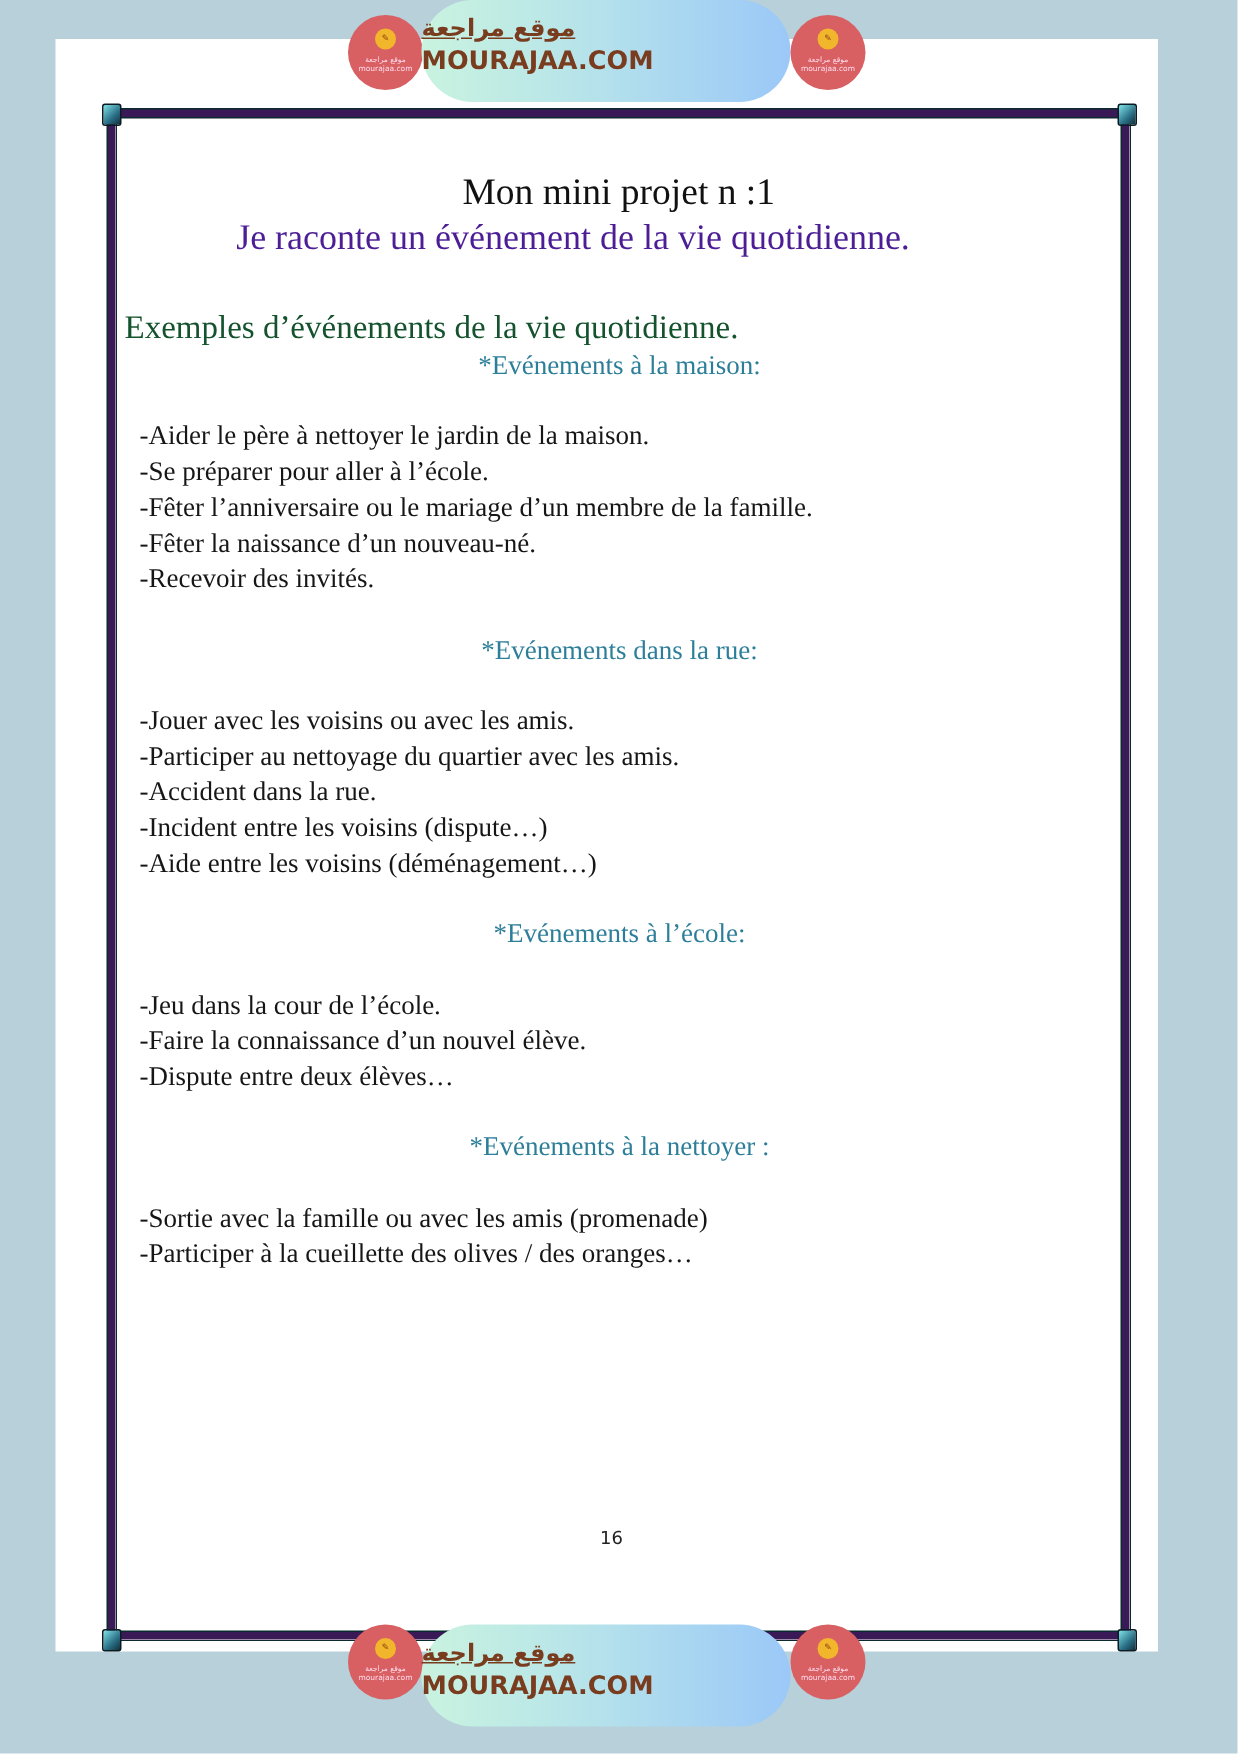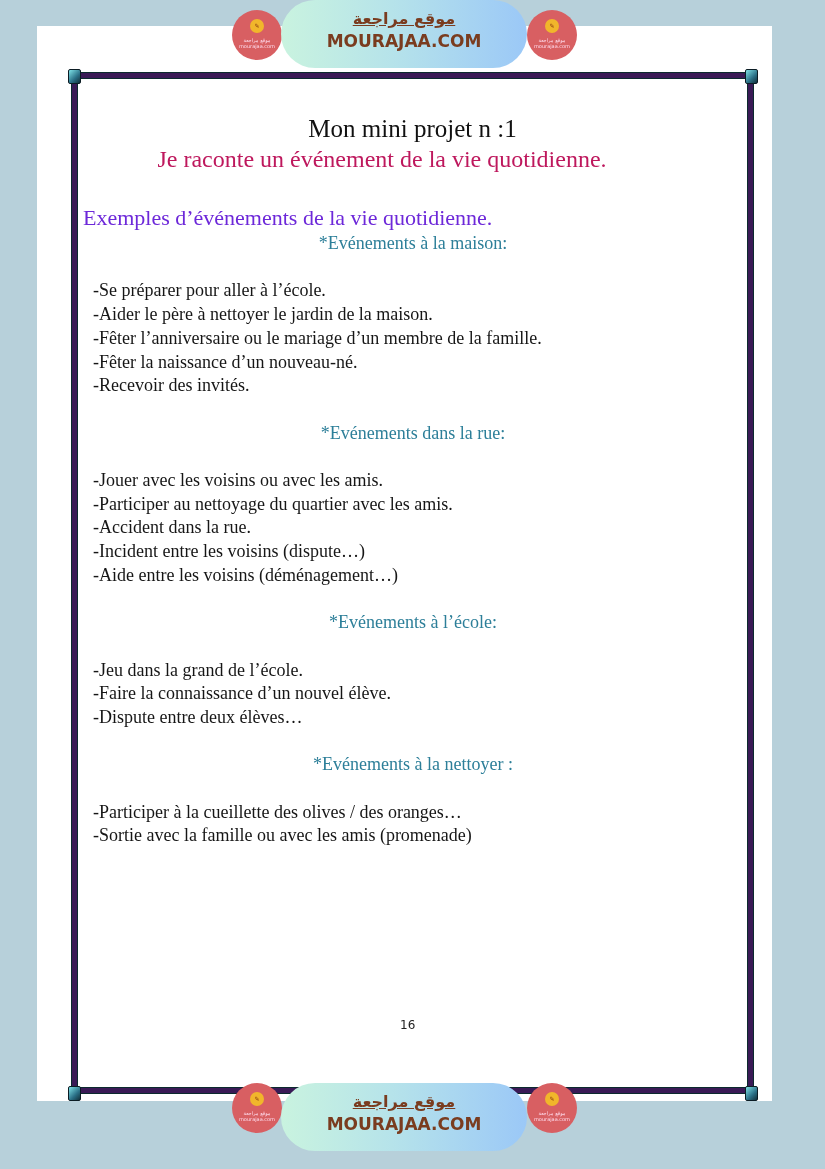--- a/index.html
+++ b/index.html
@@ -27,44 +27,44 @@
   .corner.tr { left:745px; top:69px; }
   .corner.bl { left:68px; top:1086px; }
   .corner.br { left:745px; top:1086px; }
 
   .title {
     position:absolute; left:0; width:825px; top:115px;
     text-align:center; font-size:25px; color:#111; box-sizing:border-box;
   }
   .subtitle {
     position:absolute; left:0; width:764px; top:146px;
-    text-align:center; font-size:24px; color:#be185d; padding-left:0px; box-sizing:border-box;
+    text-align:center; font-size:24px; color:#4c1d95; padding-left:0px; box-sizing:border-box;
   }
   .heading {
-    position:absolute; left:83px; top:205px; font-size:22px; color:#6d28d9;
+    position:absolute; left:83px; top:205px; font-size:22px; color:#14532d;
   }
   .content {
     position:absolute; left:93px; top:232px; width:640px;
     font-size:18px; line-height:23.7px; color:#161616;
   }
   .sec-title { color:#2d7f99;text-align:center; }
   .blank { height:23.7px; }
   .sec-block { margin-bottom:0; }
 
   .page-num {
     position:absolute; left:400px; top:1018px; font-family:"DejaVu Sans", sans-serif;
     font-size:12px; color:#222;text-align:right;
   }
 
   
   .banner {
     position:absolute; left:281px; width:246px; height:68px;
     border-radius:34px;
     background:linear-gradient(90deg,#c9f3df 0%,#b6e3ea 45%,#9bc8f7 100%);
-    text-align:center; font-family:"DejaVu Sans", sans-serif;
+    font-family:"DejaVu Sans", sans-serif;
     color:#7a3c1f; font-weight:bold;
   }
   .banner.top { top:0px; }
   .banner.bottom { top:1083px; }
   .banner .ar { font-size:16px; text-decoration:underline; margin-top:8px; line-height:22px; }
   .banner .en { font-size:17px; line-height:22px; }
   .badge {
     position:absolute; width:50px; height:50px; border-radius:50%;
     background:#d85f62; text-align:center;
     font-family:"DejaVu Sans", sans-serif;
@@ -104,50 +104,50 @@
 </div>
 
 <div class="title">Mon mini projet n :1</div>
 <div class="subtitle">Je raconte un événement de la vie quotidienne.</div>
 <div class="heading">Exemples d’événements de la vie quotidienne.</div>
 
 <div class="content">
   <div class="sec-block">
     <div class="sec-title">*Evénements à la maison:</div>
     <div class="blank"></div>
+    <div>-Aider le père à nettoyer le jardin de la maison.</div>
     <div>-Se préparer pour aller à l’école.</div>
-    <div>-Aider le père à nettoyer le jardin de la maison.</div>
     <div>-Fêter l’anniversaire ou le mariage d’un membre de la famille.</div>
     <div>-Fêter la naissance d’un nouveau-né.</div>
     <div>-Recevoir des invités.</div>
     <div class="blank"></div>
   </div>
   <div class="sec-block">
     <div class="sec-title">*Evénements dans la rue:</div>
     <div class="blank"></div>
     <div>-Jouer avec les voisins ou avec les amis.</div>
     <div>-Participer au nettoyage du quartier avec les amis.</div>
     <div>-Accident dans la rue.</div>
     <div>-Incident entre les voisins (dispute…)</div>
     <div>-Aide entre les voisins (déménagement…)</div>
     <div class="blank"></div>
   </div>
   <div class="sec-block">
     <div class="sec-title">*Evénements à l’école:</div>
     <div class="blank"></div>
-    <div>-Jeu dans la grand de l’école.</div>
+    <div>-Jeu dans la cour de l’école.</div>
     <div>-Faire la connaissance d’un nouvel élève.</div>
     <div>-Dispute entre deux élèves…</div>
     <div class="blank"></div>
   </div>
   <div class="sec-block">
     <div class="sec-title">*Evénements à  la nettoyer :</div>
     <div class="blank"></div>
+    <div>-Sortie avec la famille ou avec les amis (promenade)</div>
     <div>-Participer à la cueillette des olives / des oranges…</div>
-    <div>-Sortie avec la famille ou avec les amis (promenade)</div>
   </div>
 </div>
 
 <div class="page-num">16</div>
 
 <div class="badge bl1">
   <span class="dot">✎</span>
   <span class="txt">موقع مراجعة mourajaa.com</span>
 </div>
 <div class="banner bottom">

